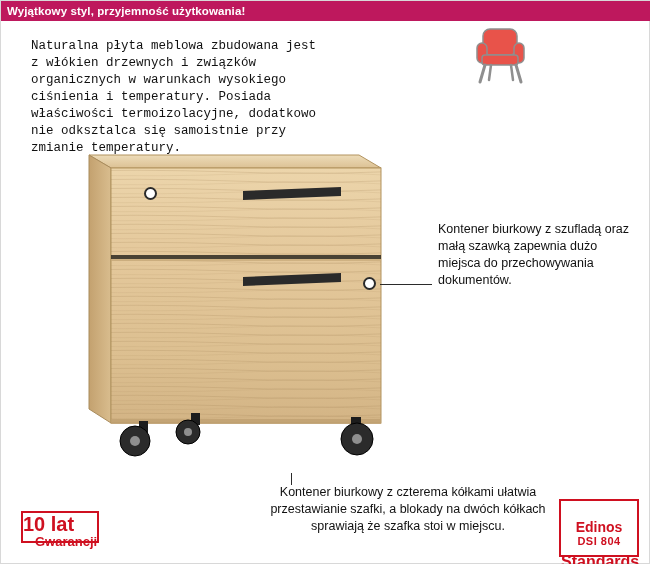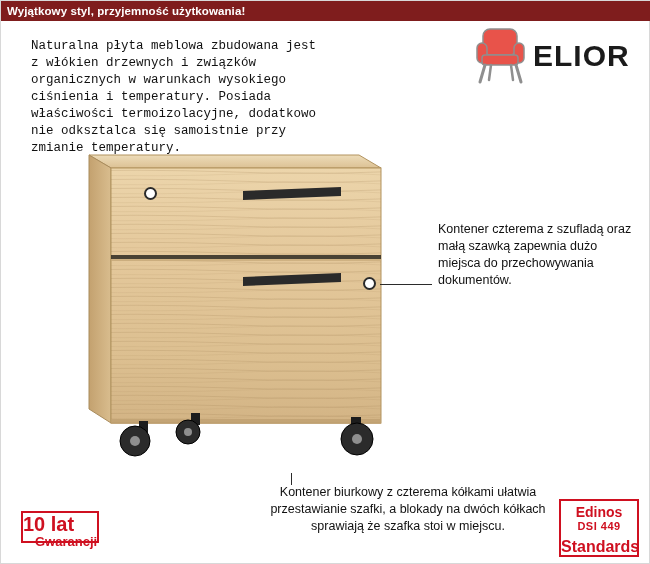--- a/index.html
+++ b/index.html
@@ -13,21 +13,21 @@
   }
   .page{
     position:absolute;inset:0;
     border:1px solid #d8d8d8;
     box-sizing:border-box;
   }
 
   
   .banner{
     position:absolute;left:0;top:0;width:650px;height:20px;
-    background:#7f1d1d;
+    background:#be185d;
     color:#ffffff;
     font-size:11.5px;
     font-weight:bold;
     line-height:20px;
     padding-left:6px;
     box-sizing:border-box;
     white-space:nowrap;
     letter-spacing:0.1px;
   }
 
@@ -92,21 +92,21 @@
 
   
   .edinos{
     position:absolute;right:10px;top:498px;width:80px;height:58px;
     border:2px solid #cf1020;
     box-sizing:border-box;
     color:#cf1020;
     text-align:center;
     font-weight:bold;
   }
-  .edinos .e1{display:block;font-size:14px;line-height:16px;margin-top:3px;}
+  .edinos .e1{display:block;font-size:14px;line-height:16px;margin-top:18px;}
   .edinos .e2{display:block;font-size:11px;line-height:13px;letter-spacing:.5px;}
   .edinos .e3{display:block;font-size:16px;line-height:12px;margin-top:8px;}
 </style>
 </head>
 <body>
 
 <div class="page">
 
   <div class="banner">Wyjątkowy styl, przyjemność użytkowania!</div>
 
@@ -118,21 +118,20 @@
         <rect x="10" y="4" width="34" height="26" rx="7" fill="#e8534a" stroke="#8f8f8f" stroke-width="1.5"></rect>
         <rect x="4" y="18" width="10" height="20" rx="5" fill="#e8534a" stroke="#8f8f8f" stroke-width="1.5"></rect>
         <rect x="41" y="18" width="10" height="20" rx="5" fill="#e8534a" stroke="#8f8f8f" stroke-width="1.5"></rect>
         <rect x="9" y="30" width="36" height="10" rx="3" fill="#e8534a" stroke="#8f8f8f" stroke-width="1.5"></rect>
         <path d="M12 40 L7 57" stroke="#8f8f8f" stroke-width="3" stroke-linecap="round"></path>
         <path d="M43 40 L48 57" stroke="#8f8f8f" stroke-width="3" stroke-linecap="round"></path>
         <path d="M18 40 L16 55" stroke="#8f8f8f" stroke-width="2.5" stroke-linecap="round"></path>
         <path d="M38 40 L40 55" stroke="#8f8f8f" stroke-width="2.5" stroke-linecap="round"></path>
       </svg>
     </div>
-    <div class="logo-text">ELIOR</div>
   </div>
 
   <div class="photo">
 
     <svg width="330" height="320" viewBox="0 0 330 320" xmlns="http://www.w3.org/2000/svg">
       <defs>
         <linearGradient id="frontG" x1="0" y1="0" x2="0" y2="1">
           <stop offset="0%" stop-color="#ecd5ab"></stop>
           <stop offset="35%" stop-color="#e4c89b"></stop>
           <stop offset="75%" stop-color="#dcbf90"></stop>
@@ -182,28 +181,28 @@
     
     <div class="dot" style="left:71px;top:36px;"></div>
     
     <div class="dot" style="left:290px;top:126px;"></div>
   </div>
 
   <div class="leader" style="left:379px;top:283px;width:52px;"></div>
 
   <div class="leader" style="left:290px;top:472px;width:1px;height:12px;"></div>
 
-  <div class="callout-right">Kontener czterema z szufladą oraz małą szawką zapewnia dużo miejsca do przechowywania dokumentów.</div>
+  <div class="callout-right">Kontener biurkowy z szufladą oraz małą szawką zapewnia dużo miejsca do przechowywania dokumentów.</div>
 
   <div class="callout-bottom">Kontener biurkowy z czterema kółkami ułatwia przestawianie szafki, a blokady na dwóch kółkach sprawiają że szafka stoi w miejscu.</div>
 
   <div class="warranty">
     <span class="big">10 lat</span>
     <span class="small">Gwarancji</span>
   </div>
 
   <div class="edinos">
     <span class="e1">Edinos</span>
-    <span class="e2">DSI 449</span>
+    <span class="e2">DSI 804</span>
     <span class="e3">Standards</span>
   </div>
 
 </div>
 
 </body></html>

